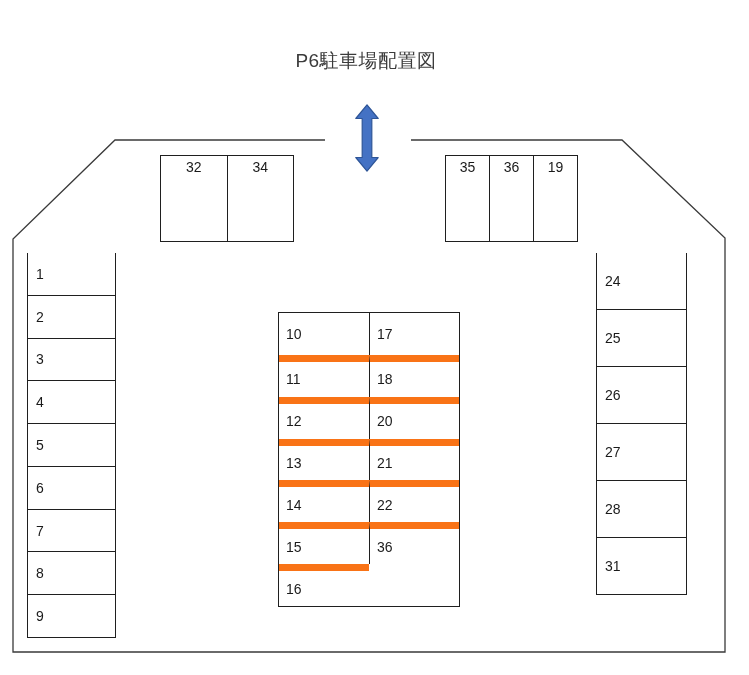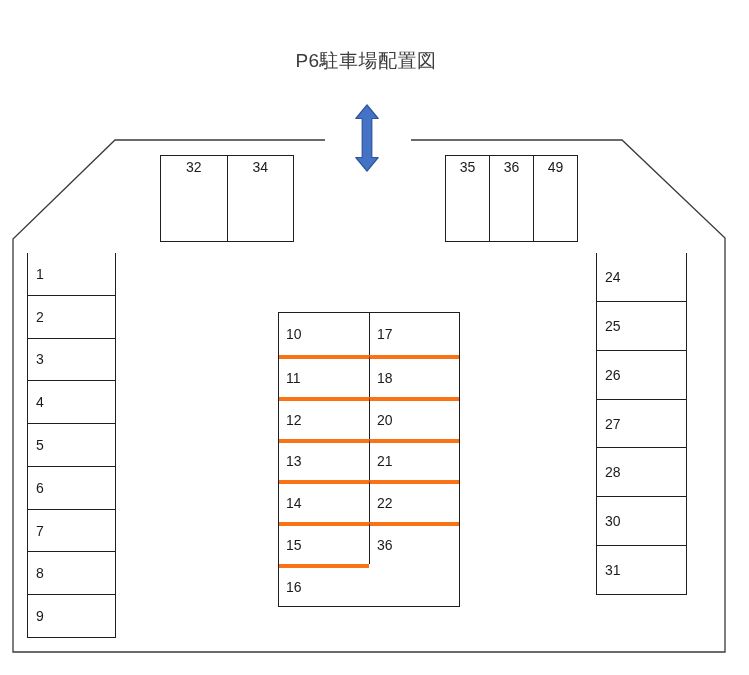--- a/index.html
+++ b/index.html
@@ -66,21 +66,21 @@
     grid-auto-flow: column;
     grid-template-rows: repeat(7, 1fr);
     grid-template-columns: 1fr 1fr;
   }
   .center-block .cell {
     display: flex;
     align-items: center;
     padding-left: 7px;
     box-sizing: border-box;
   }
-  .center-block .cell { border-top: 4px solid #f97316; }
+  .center-block .cell { border-top: 7px solid #f97316; }
   .center-block .cell:nth-child(1),
   .center-block .cell:nth-child(8) { border-top: none; }
   .center-block .cell:nth-child(n+8) { border-left: 1px solid #1f1f1f; }
 
   .cell { font-size: 14px; color: #1a1a1a; }
 
   
   .top-left-row   { left: 160px; top: 155px; width: 134px; height: 87px; }
   .top-right-row  { left: 445px; top: 155px; width: 133px; height: 87px; justify-content: flex-end; }
   .left-col       { left: 27px;  top: 253px; width: 89px;  height: 385px; }
@@ -103,21 +103,21 @@
   </svg>
 
   <div class="block top-row top-left-row">
     <div class="cell">32</div>
     <div class="cell">34</div>
   </div>
 
   <div class="block top-row top-right-row">
     <div class="cell">35</div>
     <div class="cell">36</div>
-    <div class="cell">49</div>
+    <div class="cell">19</div>
   </div>
 
   <div class="block side-col left-col">
     <div class="cell">1</div>
     <div class="cell">2</div>
     <div class="cell">3</div>
     <div class="cell">4</div>
     <div class="cell">5</div>
     <div class="cell">6</div>
     <div class="cell">7</div>
@@ -140,17 +140,16 @@
     <div class="cell">22</div>
     <div class="cell">36</div>
   </div>
 
   <div class="block side-col right-col">
     <div class="cell">24</div>
     <div class="cell">25</div>
     <div class="cell">26</div>
     <div class="cell">27</div>
     <div class="cell">28</div>
-    <div class="cell">30</div>
     <div class="cell">31</div>
   </div>
 
 </div>
 
 </body></html>

